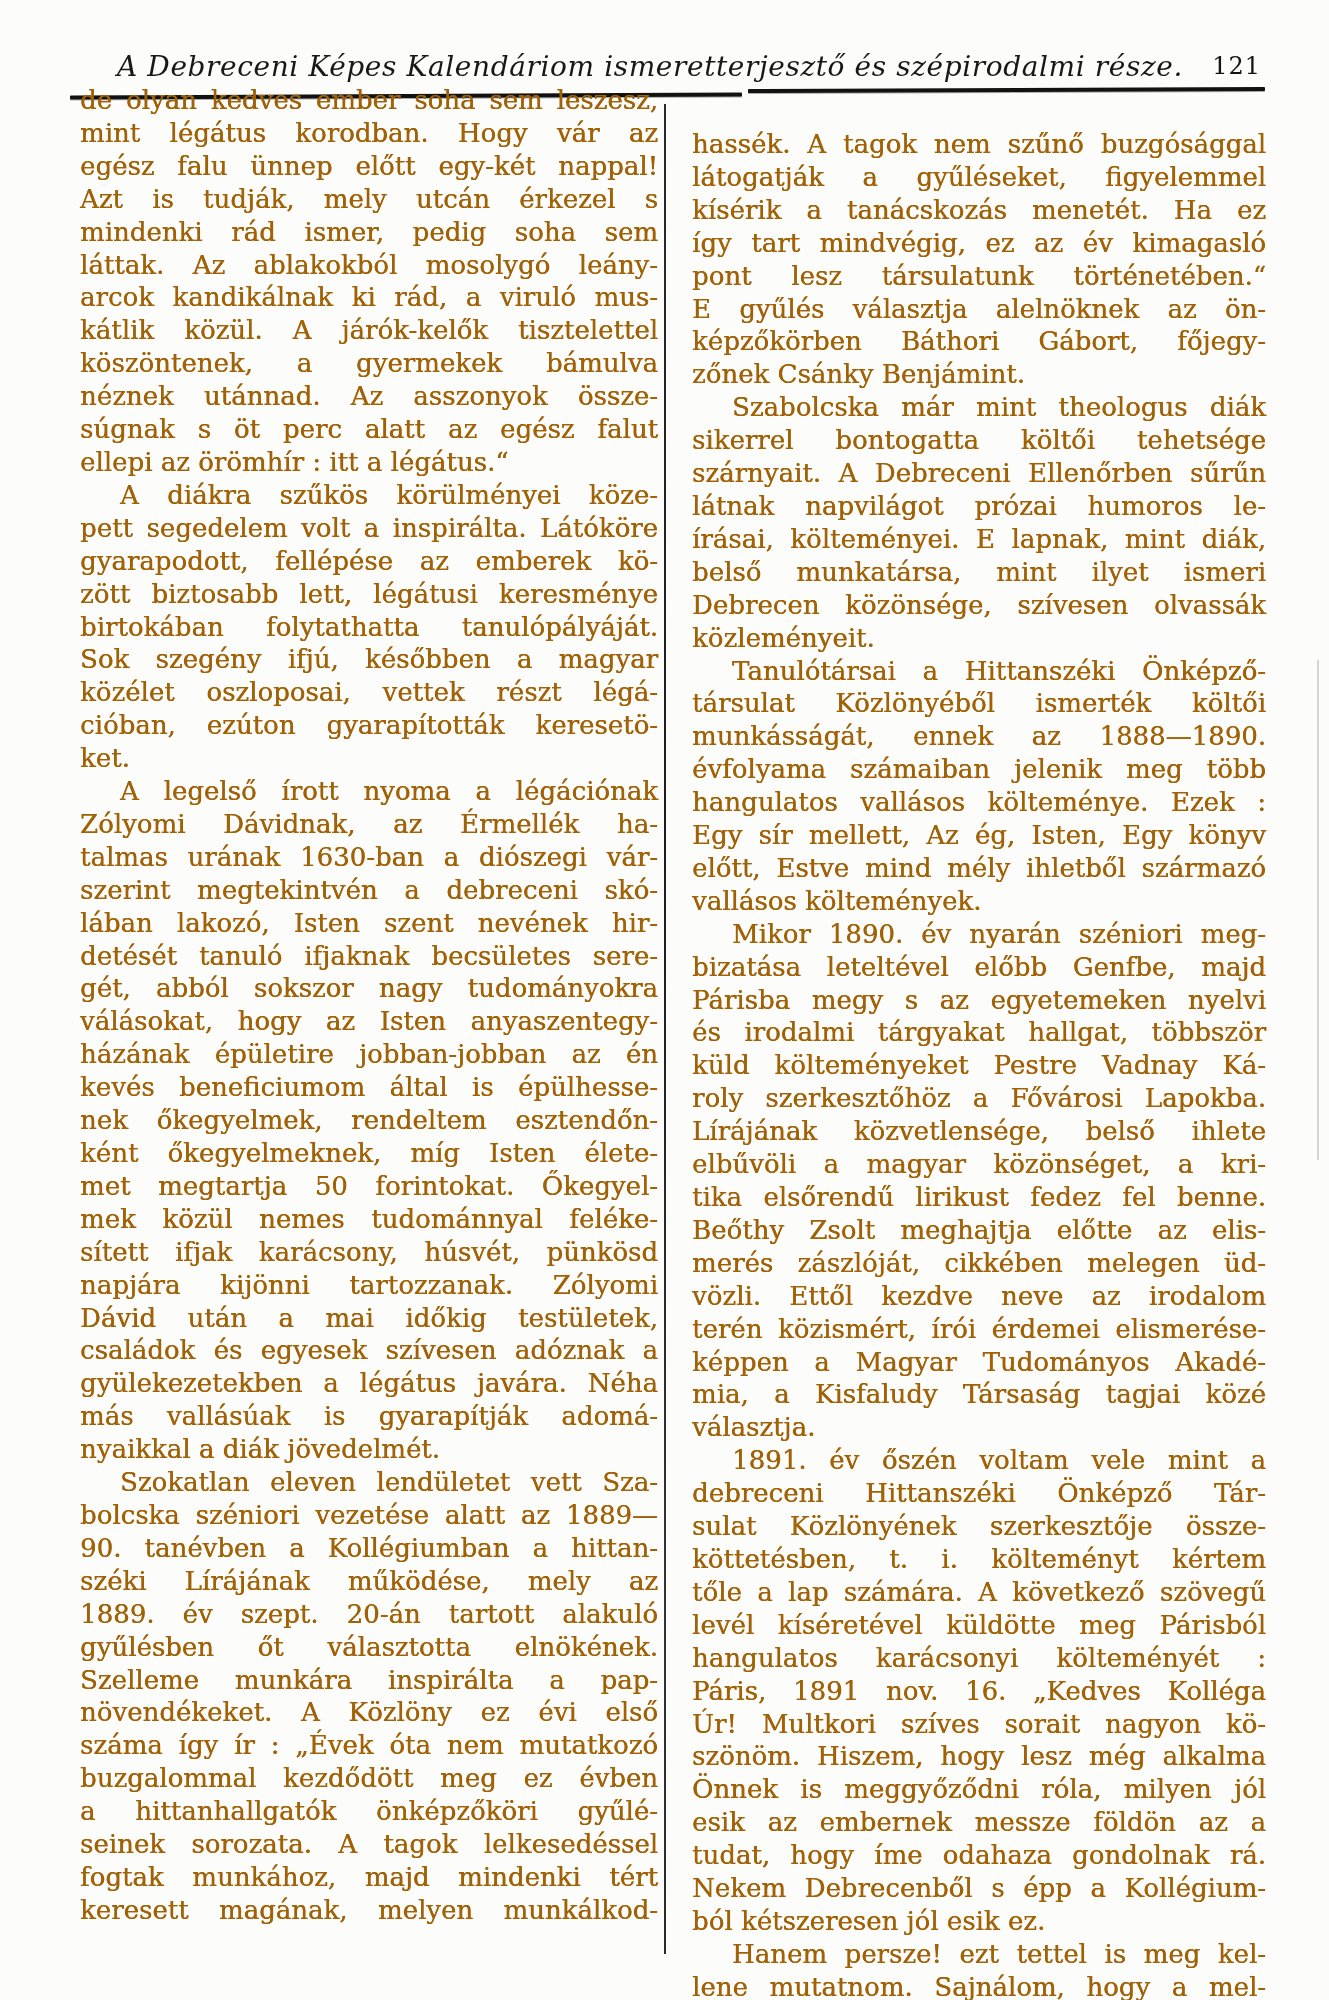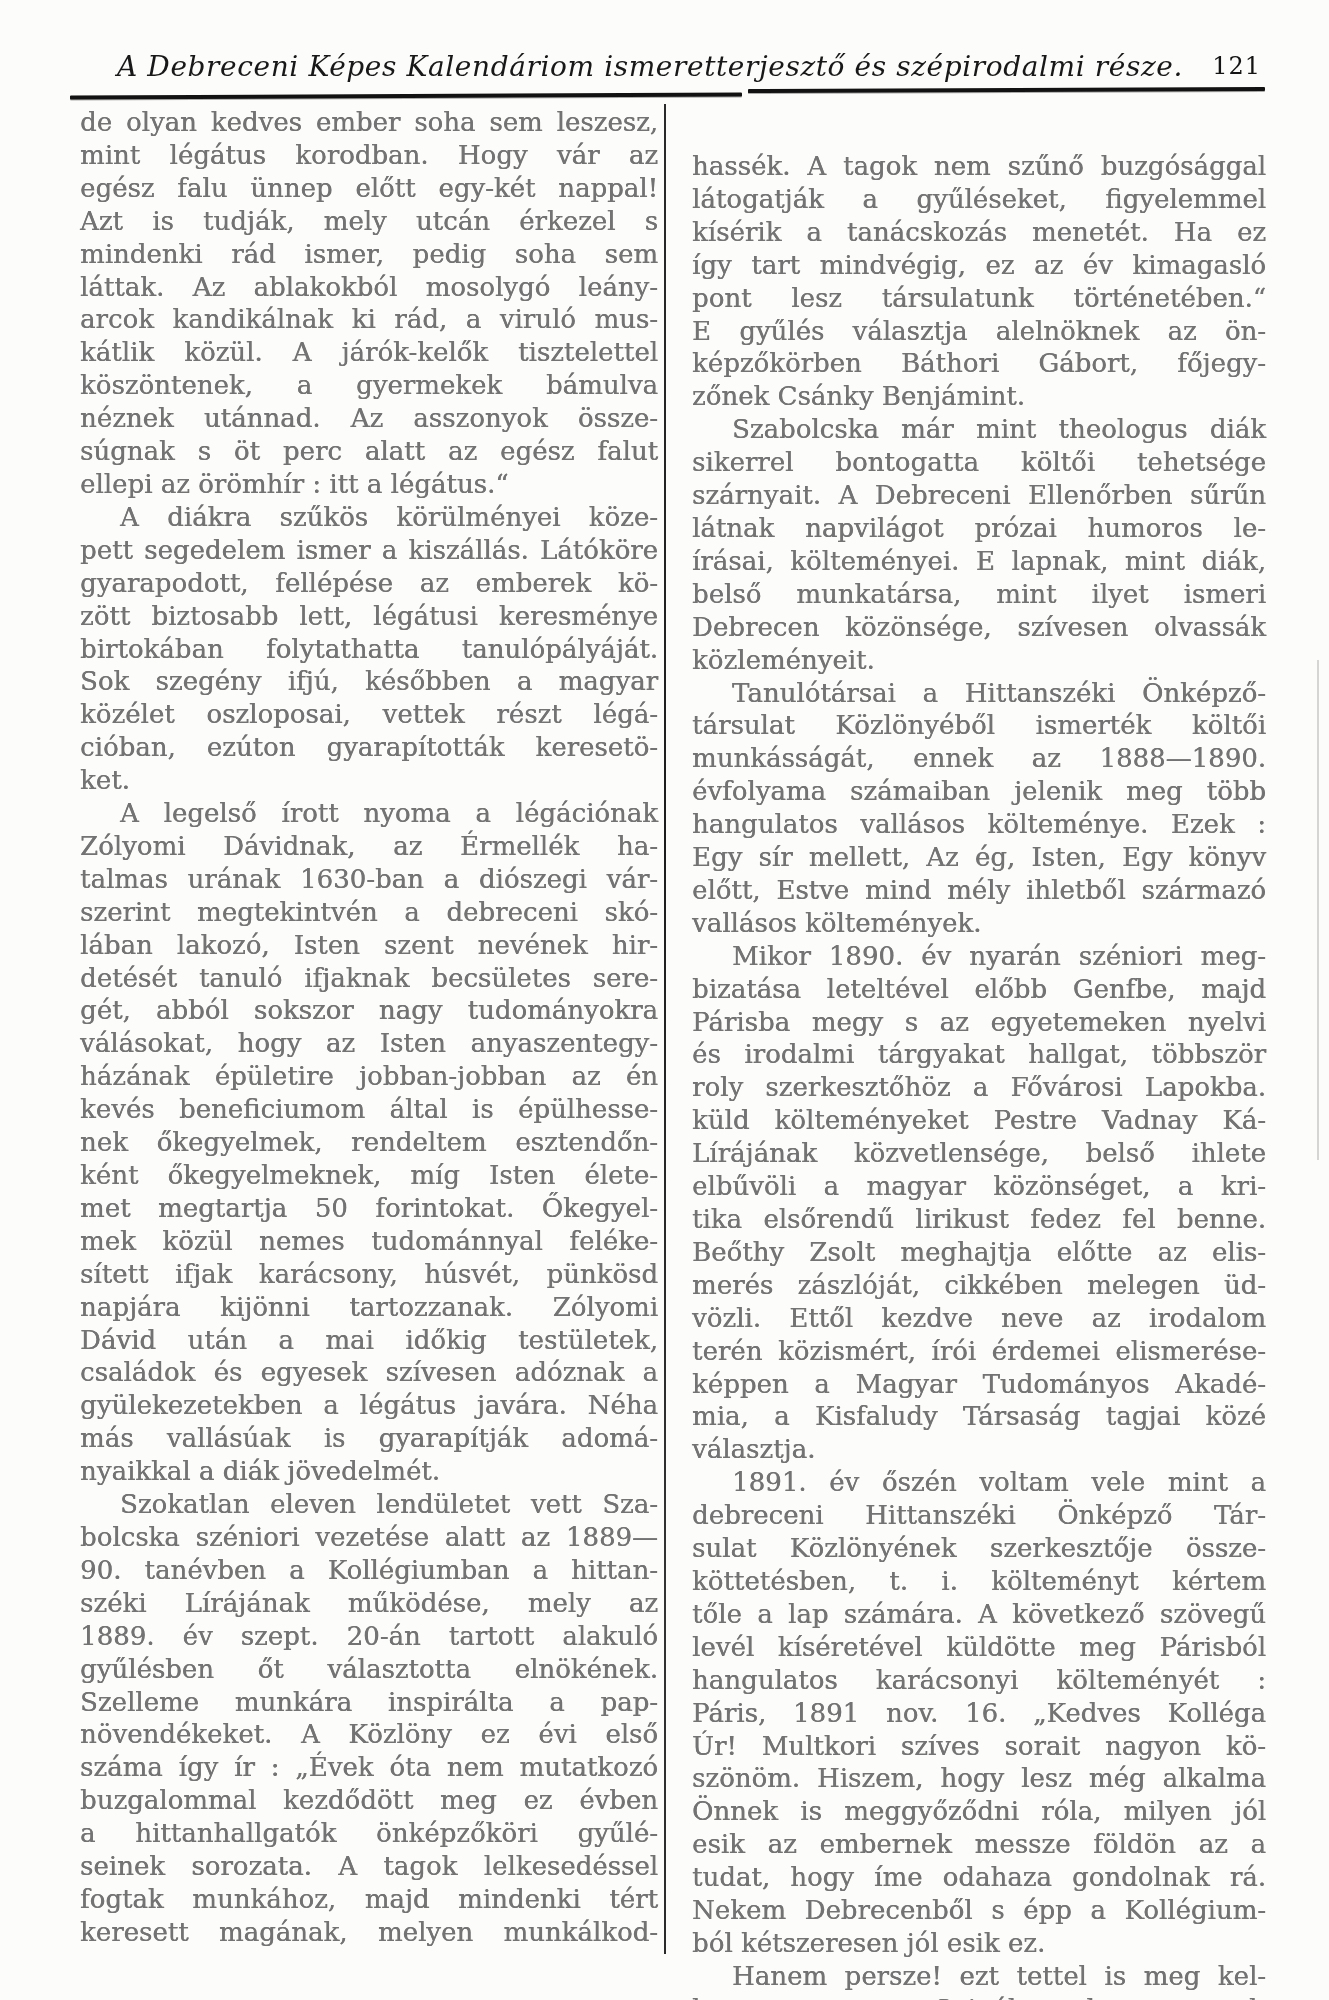--- a/index.html
+++ b/index.html
@@ -31,24 +31,24 @@
     position:absolute;height:4px;background:#121212;
     border-radius:1px;
   }
   .rule.seg-left{left:70px;top:94px;width:672px;transform:rotate(-0.25deg);box-shadow:0 1px 0 rgba(20,20,20,.35);}
   .rule.seg-right{left:748px;top:88px;width:517px;transform:rotate(-0.25deg);box-shadow:0 1px 0 rgba(20,20,20,.35);}
   .divider{
     position:absolute;left:664px;top:104px;width:2px;height:1850px;
     background:linear-gradient(#2a2a2a,#1c1c1c 40%,#333 80%,#2a2a2a);
   }
   .col{
-    position:absolute;top:106px;
+    position:absolute;top:84px;
     font-size:26px;
     line-height:32.9px;
-    color:#737373;
+    color:#a16207;
     text-shadow:0.35px 0 0 currentColor;
   }
   .col.left{left:80px;width:578px;}
   .col.right{left:692px;width:574px;margin-top:44px;}
   .line{
     text-align:justify;
     text-align-last:justify;
     -moz-text-align-last:justify;
     white-space:normal;
   }
@@ -81,21 +81,21 @@
       <div class="line"><span>Azt is tudják, mely utcán érkezel s</span></div>
       <div class="line"><span>mindenki rád ismer, pedig soha sem</span></div>
       <div class="line"><span>láttak. Az ablakokból mosolygó leány-</span></div>
       <div class="line"><span>arcok kandikálnak ki rád, a viruló mus-</span></div>
       <div class="line"><span>kátlik közül. A járók-kelők tisztelettel</span></div>
       <div class="line"><span>köszöntenek, a gyermekek bámulva</span></div>
       <div class="line"><span>néznek utánnad. Az asszonyok össze-</span></div>
       <div class="line"><span>súgnak s öt perc alatt az egész falut</span></div>
       <div class="line end"><span>ellepi az örömhír : itt a légátus.“</span></div>
       <div class="line indent"><span>A diákra szűkös körülményei köze-</span></div>
-      <div class="line"><span>pett segedelem ismer a kiszállás. Látóköre</span></div>
+      <div class="line"><span>pett segedelem volt a inspirálta. Látóköre</span></div>
       <div class="line"><span>gyarapodott, fellépése az emberek kö-</span></div>
       <div class="line"><span>zött biztosabb lett, légátusi keresménye</span></div>
       <div class="line"><span>birtokában folytathatta tanulópályáját.</span></div>
       <div class="line"><span>Sok szegény ifjú, későbben a magyar</span></div>
       <div class="line"><span>közélet oszloposai, vettek részt légá-</span></div>
       <div class="line"><span>cióban, ezúton gyarapították keresetö-</span></div>
       <div class="line end"><span>ket.</span></div>
       <div class="line indent"><span>A legelső írott nyoma a légációnak</span></div>
       <div class="line"><span>Zólyomi Dávidnak, az Érmellék ha-</span></div>
       <div class="line"><span>talmas urának 1630-ban a diószegi vár-</span></div>
@@ -155,22 +155,22 @@
       <div class="line"><span>munkásságát, ennek az 1888—1890.</span></div>
       <div class="line"><span>évfolyama számaiban jelenik meg több</span></div>
       <div class="line"><span>hangulatos vallásos költeménye. Ezek :</span></div>
       <div class="line"><span class="italic">Egy sír mellett, Az ég, Isten, Egy könyv</span></div>
       <div class="line"><span class="italic">előtt, Estve</span><span> mind mély ihletből származó</span></div>
       <div class="line end"><span>vallásos költemények.</span></div>
       <div class="line indent"><span>Mikor 1890. év nyarán széniori meg-</span></div>
       <div class="line"><span>bizatása leteltével előbb Genfbe, majd</span></div>
       <div class="line"><span>Párisba megy s az egyetemeken nyelvi</span></div>
       <div class="line"><span>és irodalmi tárgyakat hallgat, többször</span></div>
+      <div class="line"><span>küld költeményeket Pestre Vadnay Ká-</span></div>
       <div class="line"><span>roly szerkesztőhöz a Fővárosi Lapokba.</span></div>
-      <div class="line"><span>küld költeményeket Pestre Vadnay Ká-</span></div>
       <div class="line"><span>Lírájának közvetlensége, belső ihlete</span></div>
       <div class="line"><span>elbűvöli a magyar közönséget, a kri-</span></div>
       <div class="line"><span>tika elsőrendű lirikust fedez fel benne.</span></div>
       <div class="line"><span>Beőthy Zsolt meghajtja előtte az elis-</span></div>
       <div class="line"><span>merés zászlóját, cikkében melegen üd-</span></div>
       <div class="line"><span>vözli. Ettől kezdve neve az irodalom</span></div>
       <div class="line"><span>terén közismért, írói érdemei elismerése-</span></div>
       <div class="line"><span>képpen a Magyar Tudományos Akadé-</span></div>
       <div class="line"><span>mia, a Kisfaludy Társaság tagjai közé</span></div>
       <div class="line end"><span>választja.</span></div>

